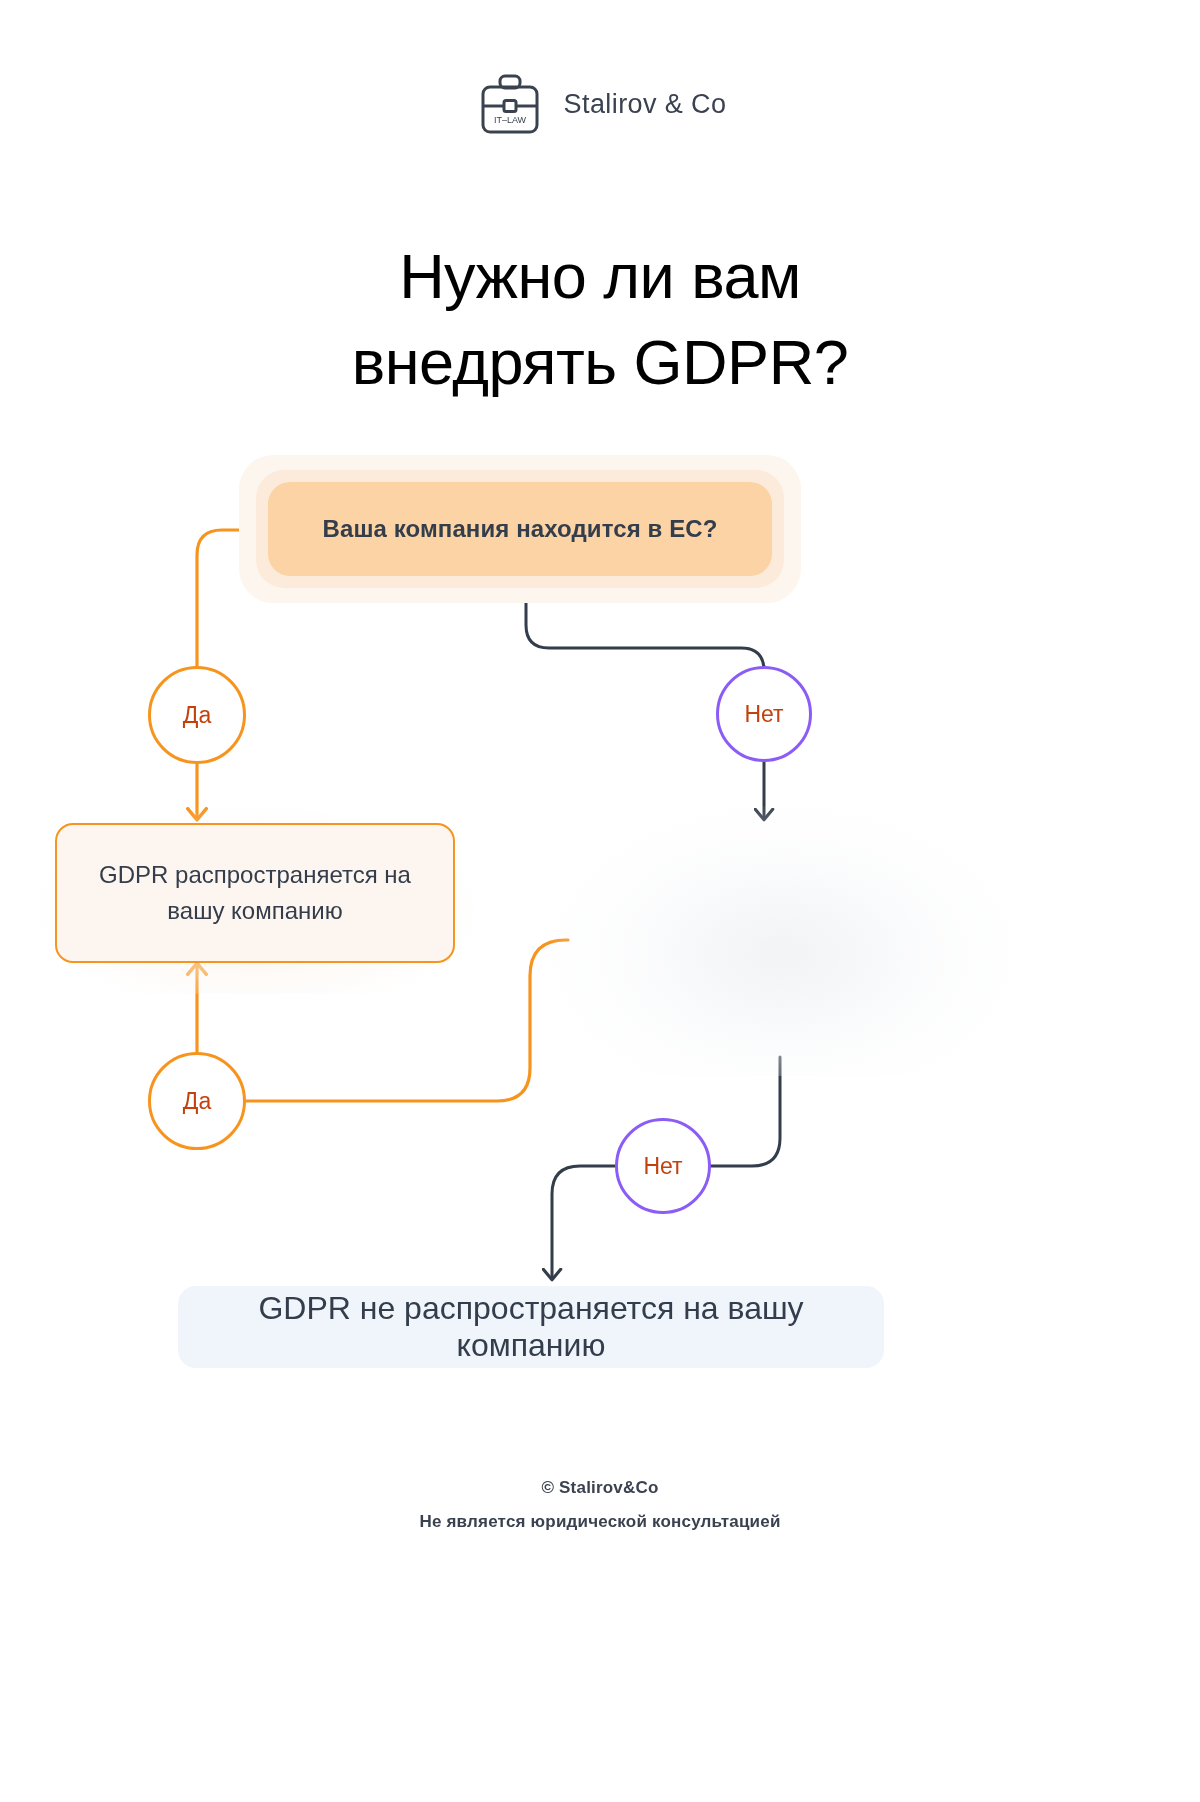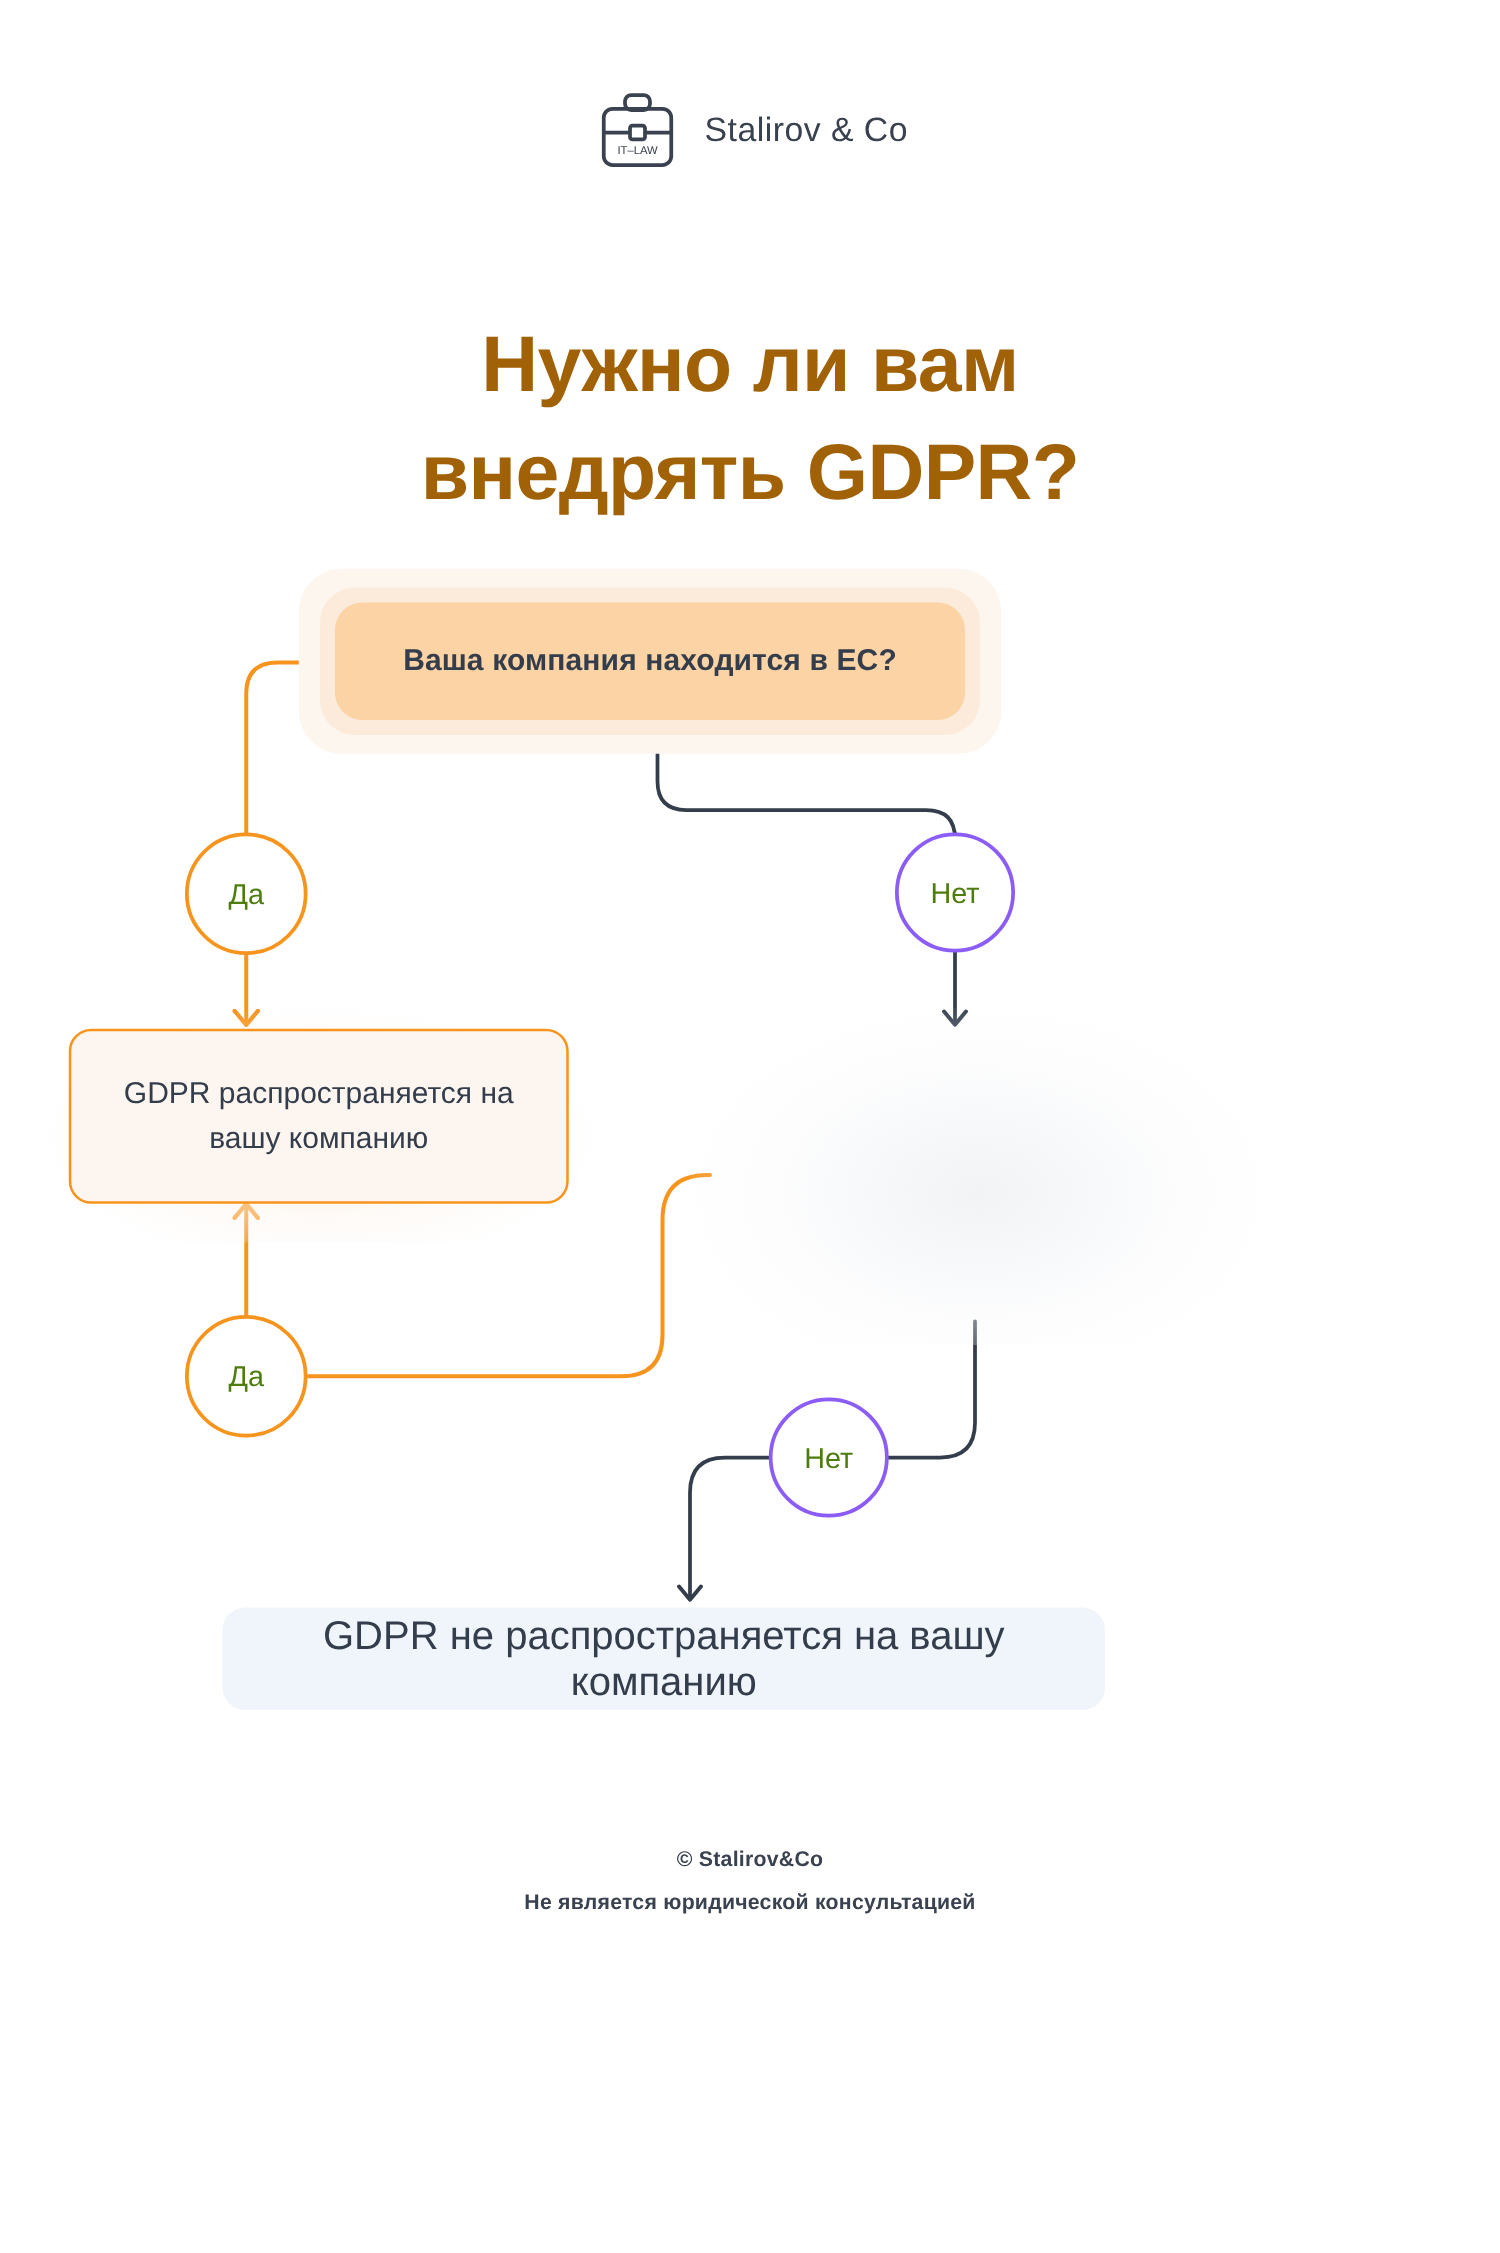--- a/index.html
+++ b/index.html
@@ -18,23 +18,23 @@
     display:flex;align-items:center;justify-content:center;gap:18px;
   }
   .brand-mark{width:72px;height:72px;display:block;}
   .brand-name{
     font-size:27px;color:#3A4250;letter-spacing:.4px;font-weight:400;
     white-space:nowrap;
   }
 
   
   .title{
-    position:absolute;left:100px;top:208px;width:1000px;
-    text-align:center;color:#a16207;
-    font-size:63px;font-weight:bold;line-height:1.36;
+    position:absolute;left:100px;top:192px;width:1000px;
+    text-align:center;color:#000000;
+    font-size:63px;font-weight:normal;line-height:1.36;
     letter-spacing:-.5px;
   }
   .title .l{display:block;}
 
   
   .flow{position:absolute;left:0;top:0;width:1053px;height:1802px;}
   .wires{position:absolute;left:0;top:0;width:1200px;height:1802px;}
 
   
   .node{position:absolute;box-sizing:border-box;display:flex;
@@ -85,21 +85,21 @@
   .res-bottom{
     left:178px;top:1286px;width:706px;height:82px;
     background:#EFF5FB;border-radius:18px;
     font-size:32px;font-weight:400;padding:0 20px;
   }
 
   
   .circle{
     position:absolute;box-sizing:border-box;border-radius:50%;
     background:#FFFFFF;display:flex;align-items:center;justify-content:center;
-    color:#4d7c0f;font-size:23px;font-weight:400;
+    color:#c2410c;font-size:23px;font-weight:400;
   }
   .c-orange{border:3px solid #F7941E;}
   .c-dark{border:3px solid #8b5cf6;}
 
   .c-yes1{left:148px;top:666px;width:98px;height:98px;}
   .c-no1 {left:716px;top:666px;width:96px;height:96px;}
   .c-yes2{left:148px;top:1052px;width:98px;height:98px;}
   .c-no2 {left:615px;top:1118px;width:96px;height:96px;}
 
   

